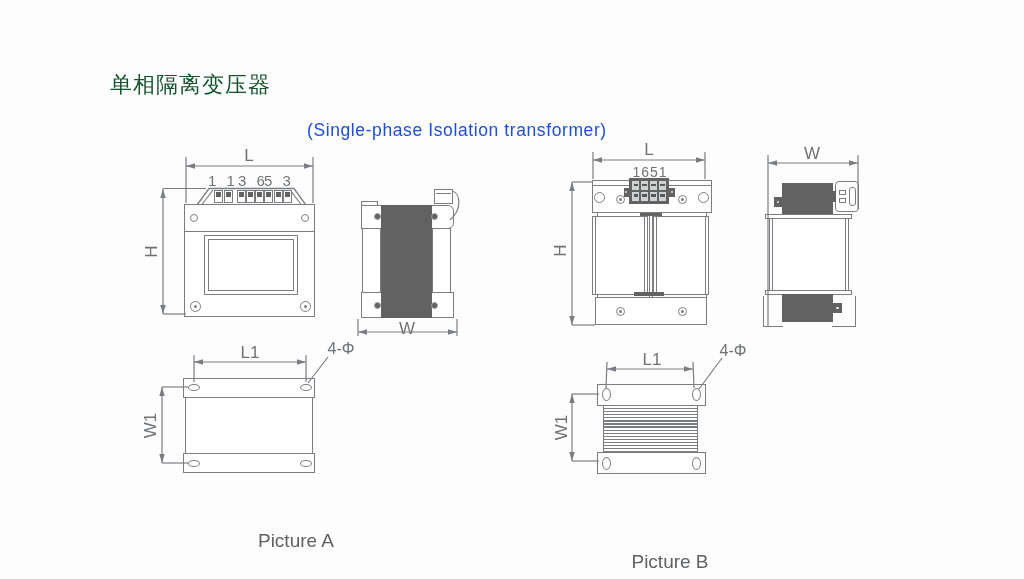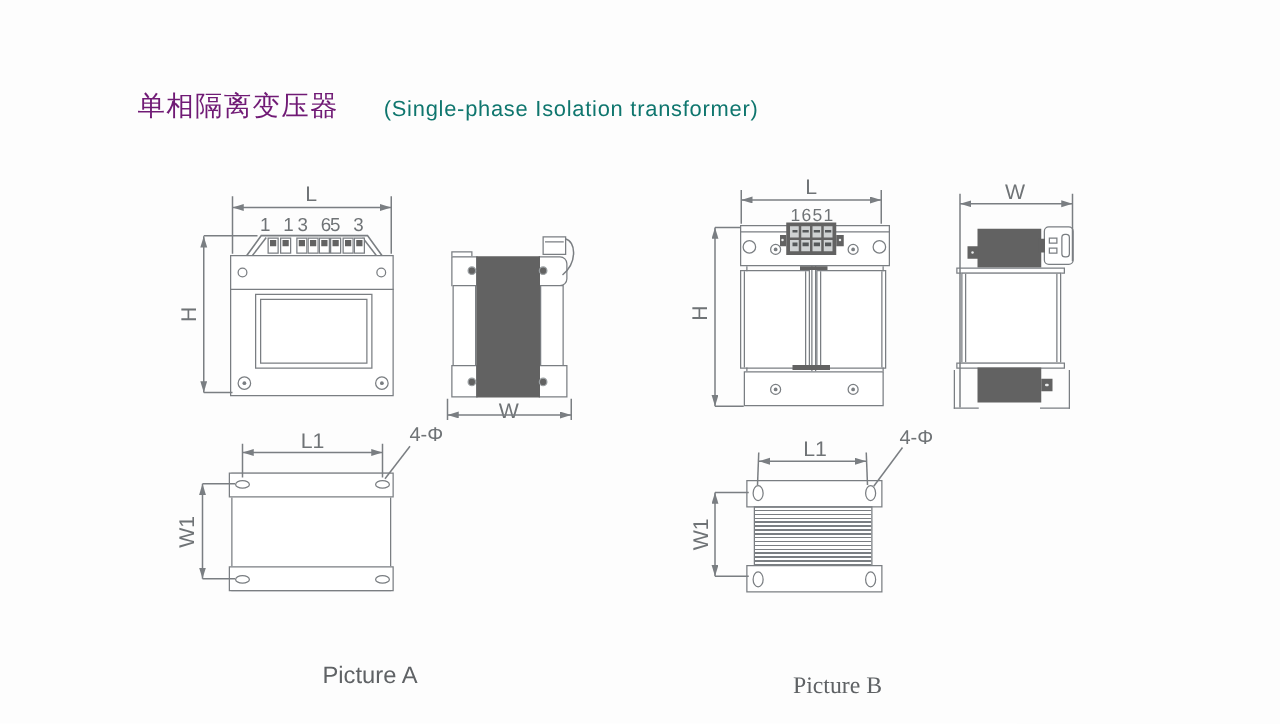--- a/index.html
+++ b/index.html
@@ -30,22 +30,22 @@
   .cellA::before{content:"";position:absolute;left:1px;right:1px;top:1px;height:5px;background:var(--dark);}
   .tgrid{display:grid;grid-template-columns:repeat(4,1fr);grid-template-rows:repeat(2,1fr);gap:1.5px;padding:3px;box-sizing:border-box;}
   .cellB{background:#cfd2d3;position:relative;}
   .cellB::after{content:"";position:absolute;left:1.5px;right:1.5px;top:2.5px;height:2.5px;background:#55585a;}
   .tab{position:absolute;background:var(--dark);}
   .tab::after{content:"";position:absolute;left:50%;top:50%;width:2.4px;height:2.4px;margin:-1.2px;background:#e9ebeb;border-radius:50%;}
   .footL{position:absolute;box-sizing:border-box;border-left:1.3px solid var(--line);border-bottom:1.3px solid var(--line);}
   .footR{position:absolute;box-sizing:border-box;border-right:1.3px solid var(--line);border-bottom:1.3px solid var(--line);}
   .lam{position:absolute;box-sizing:border-box;border:1.3px solid var(--line);
        background:repeating-linear-gradient(to bottom,#fff 0 1.8px,var(--line) 1.8px 3.1px);}
-  .title-zh{font-size:22px;color:#701a75;letter-spacing:1px;}
-  .title-en{font-size:17.5px;color:#0f766e;letter-spacing:0.6px;}
+  .title-zh{font-size:22px;color:#14532d;letter-spacing:1px;}
+  .title-en{font-size:17.5px;color:#1d4ed8;letter-spacing:0.6px;margin-top:43px;}
   .caption{font-size:19px;color:#5f6265;}
   .num{font-size:15px;letter-spacing:3px;}
   .numB{font-size:14px;letter-spacing:1px;}
   svg{position:absolute;left:0;top:0;}
   .dim{stroke:#7a7e82;stroke-width:1.2;fill:none;}
   .shape{stroke:#7a7e82;stroke-width:1.3;fill:#fff;}
 </style>
 </head>
 <body>
 
@@ -174,21 +174,21 @@
   <div class="lam" style="left:603px;top:405px;width:95px;height:48px;"></div>
   <div class="box" style="left:597px;top:452px;width:109px;height:22px;"></div>
   <div class="circle" style="left:601.5px;top:387.5px;width:9px;height:13px;"></div>
   <div class="circle" style="left:691.5px;top:387.5px;width:9px;height:13px;"></div>
   <div class="circle" style="left:601.5px;top:456.5px;width:9px;height:13px;"></div>
   <div class="circle" style="left:691.5px;top:456.5px;width:9px;height:13px;"></div>
   <div class="lbl dimfont" style="left:632px;top:351px;width:40px;">L1</div>
   <div class="lbl dimfont rot" style="left:541px;top:419px;width:40px;">W1</div>
   <div class="lbl" style="left:713px;top:343px;width:40px;font-size:16px;">4-Φ</div>
 
-  <div class="lbl caption" style="left:615px;top:539px;width:110px;font-family:Liberation Serif, serif;">Picture B</div>
+  <div class="lbl caption" style="left:615px;top:552px;width:110px;">Picture B</div>
 
   <svg width="1024" height="579">
     <defs>
       <marker id="ar" markerWidth="10" markerHeight="7" refX="9" refY="2.75" orient="auto-start-reverse" markerUnits="userSpaceOnUse">
         <path d="M0,0 L9,2.75 L0,5.5 Z" fill="#7a7e82"></path>
       </marker>
     </defs>
 
     <g>
       <line class="dim" x1="186" y1="166" x2="313" y2="166" marker-start="url(#ar)" marker-end="url(#ar)"></line>

